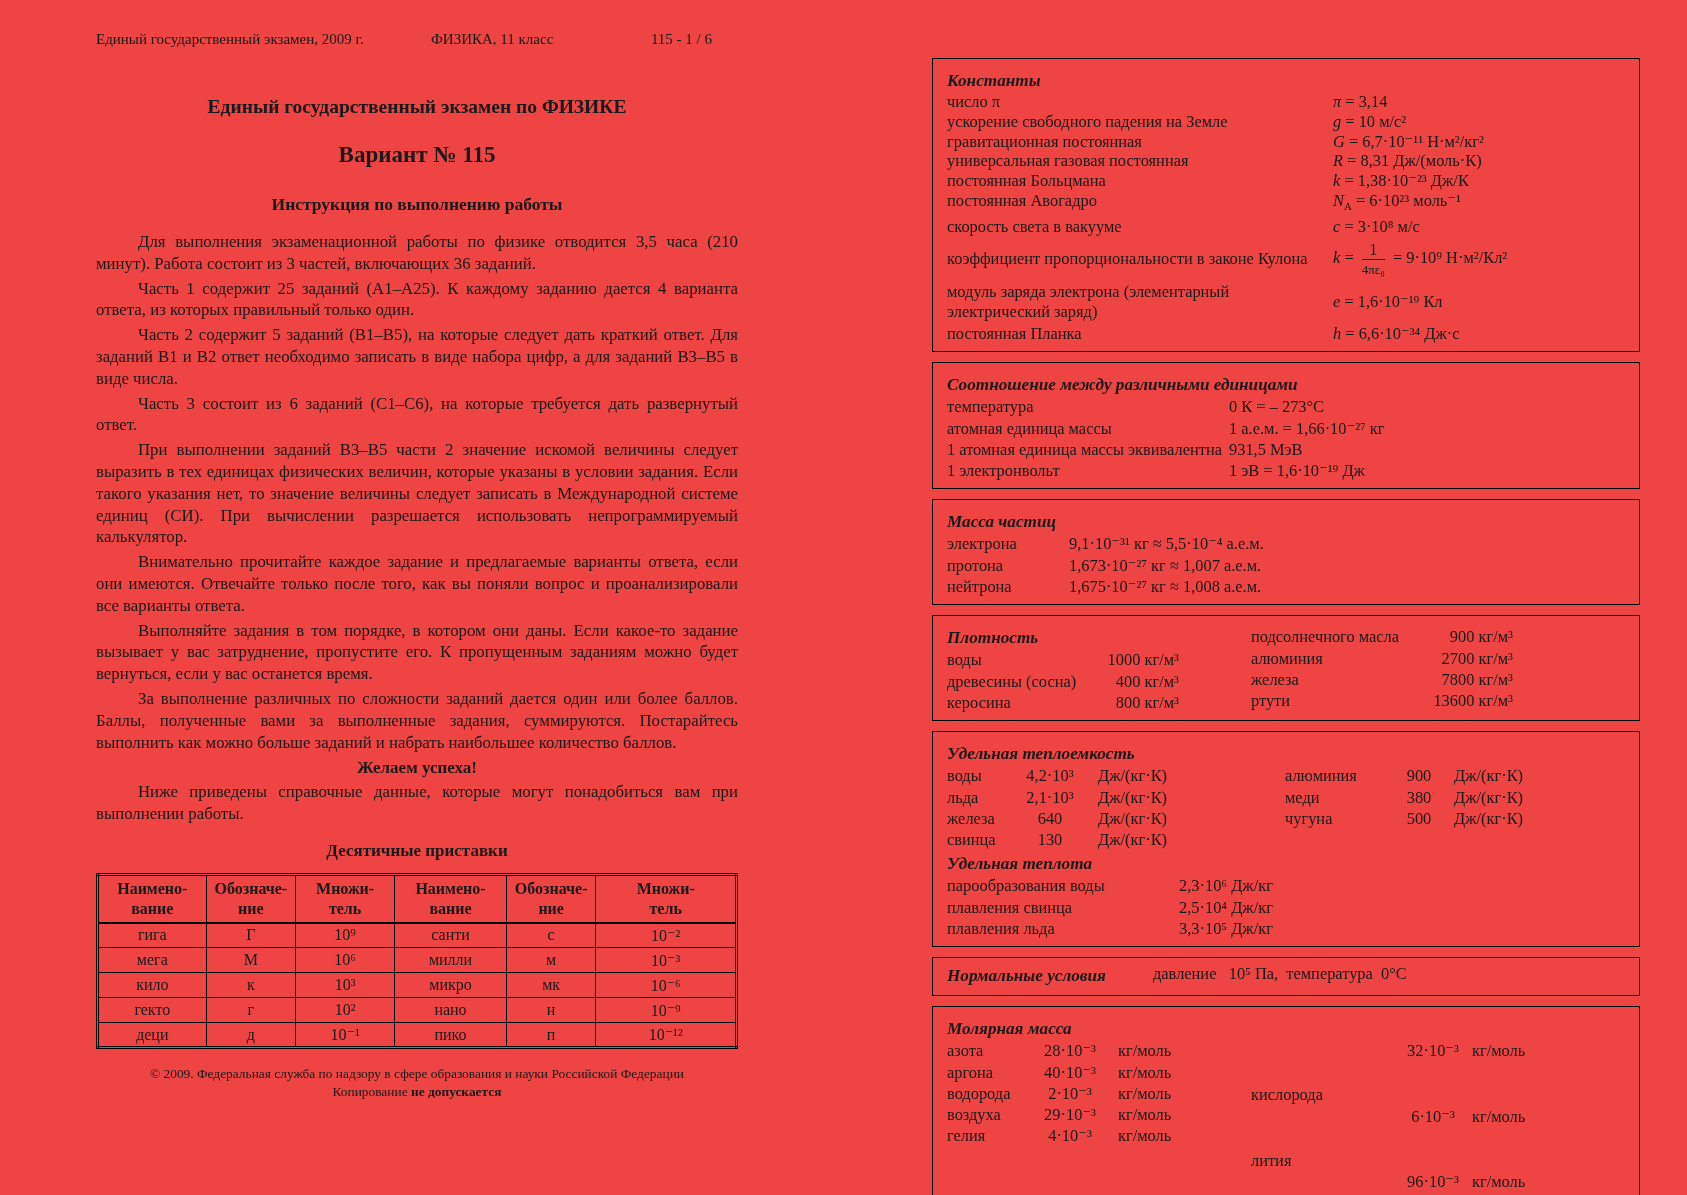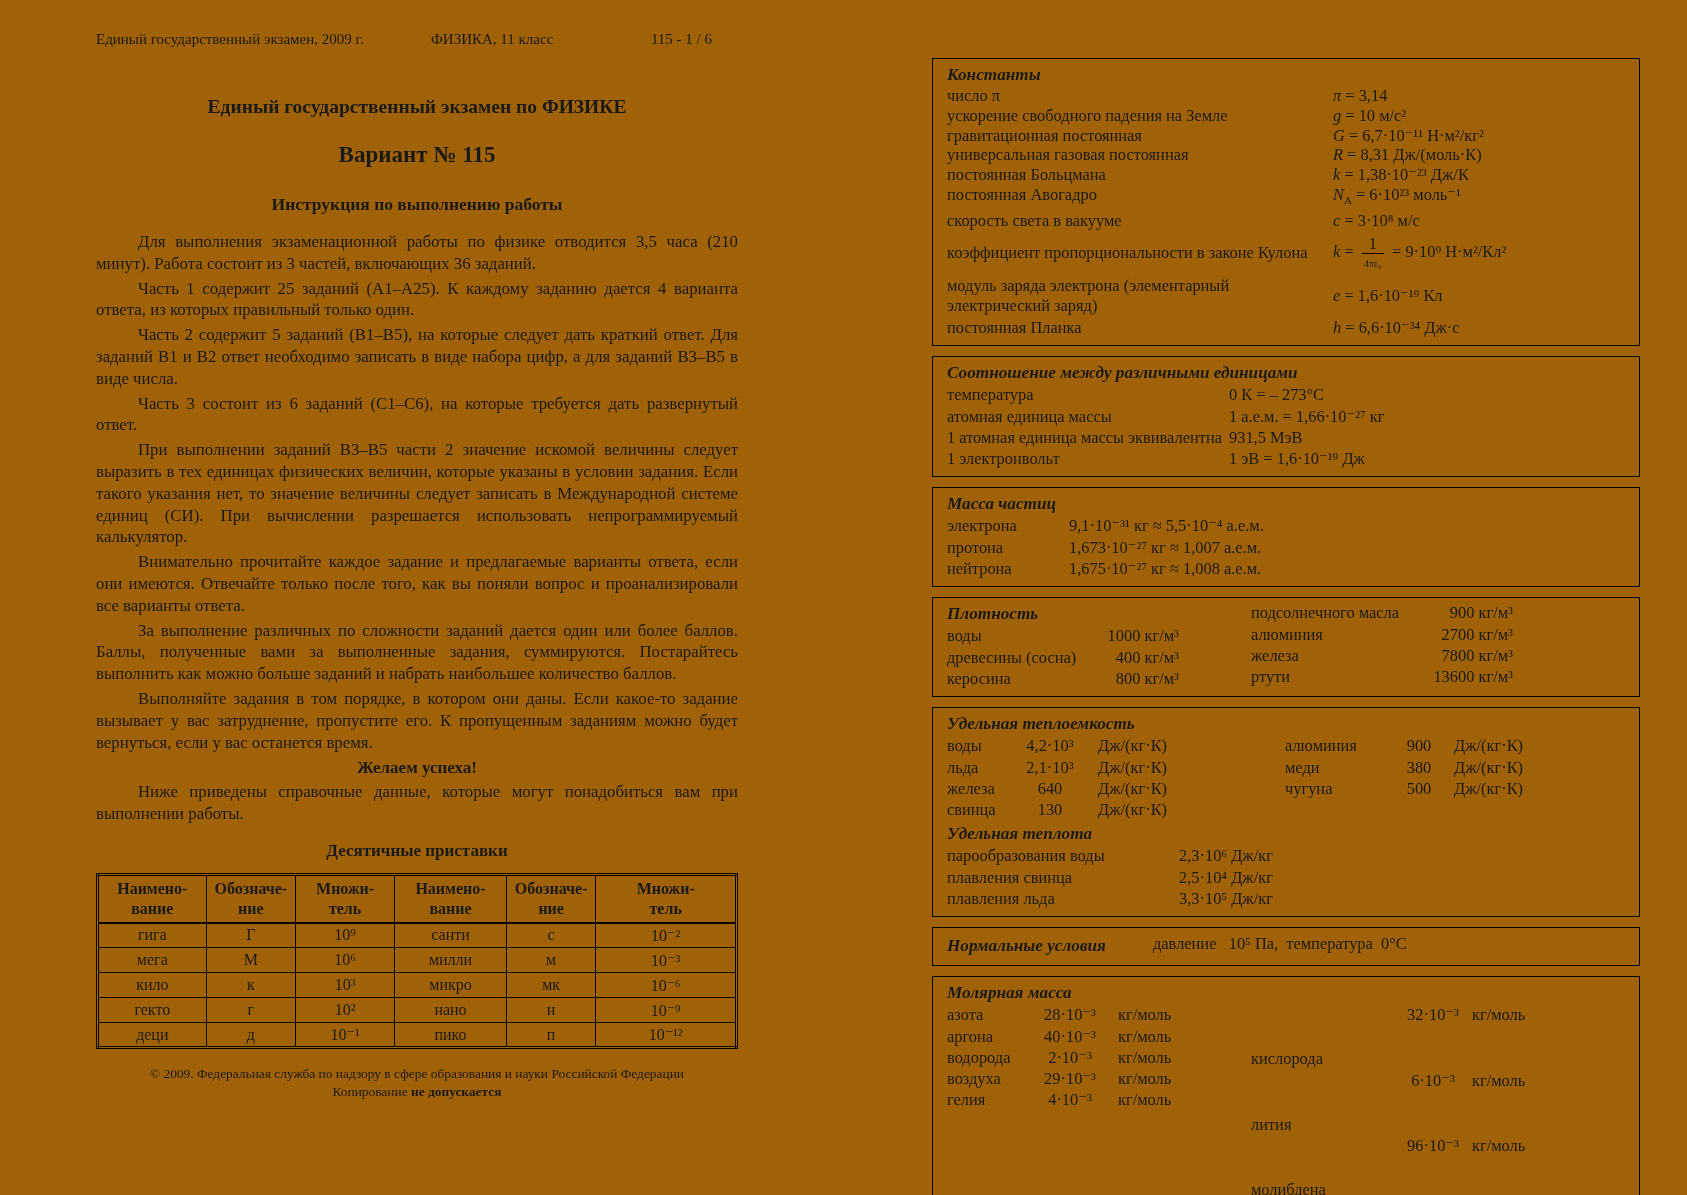--- a/index.html
+++ b/index.html
@@ -2,21 +2,21 @@
 <html><head>
 <meta charset="utf-8">
 <style>
   * { margin:0; padding:0; box-sizing:border-box; }
   html,body { width:1687px; height:1195px; }
   body {
     background:#fbfbfa;
     color:#1a1a1a;
     font-family:"Liberation Serif","DejaVu Serif",serif;
   }
-  .canvas { position:relative; width:1687px; height:1195px; overflow:hidden; background:#a16207; }
+  .canvas { position:relative; width:1687px; height:1195px; overflow:hidden; background:#ef4444; }
 
   
   .page-left { position:absolute; left:96px; top:30px; width:642px; }
   .lp-header { display:flex; font-size:15px; line-height:18px; }
   .lp-header .h-left { width:335px; }
   .lp-header .h-center { width:215px; }
   .lp-header .h-right { flex:1; text-align:right; padding-right:26px; }
   .lp-title { margin-top:48px; text-align:center; font-weight:bold; font-size:19.5px; }
   .lp-variant { margin-top:24px; text-align:center; font-weight:bold; font-size:23px; }
   .lp-instr { margin-top:26px; text-align:center; font-weight:bold; font-size:17.5px; }
@@ -28,30 +28,30 @@
   table.prefixes { margin-top:12px; width:100%; border-collapse:collapse; border:3px double #000; font-size:16px; }
   table.prefixes th {
     border:1.5px solid #000; border-bottom:2.5px solid #000;
     font-weight:bold; white-space:pre-line; padding:3px 2px; line-height:20px;
   }
   table.prefixes td { border:1.2px solid #000; border-left:1.5px solid #000; border-right:1.5px solid #000; text-align:center; height:25px; }
   .lp-footer { margin-top:16px; text-align:center; font-size:13.4px; line-height:18px; }
 
   
   .page-right { position:absolute; left:932px; top:58px; width:708px; font-size:16.4px; }
-  .box { border:1.7px solid #000; padding:4px 14px 7px 14px; margin-bottom:10px; background:transparent; }
+  .box { border:1.7px solid #000; padding:10px 14px 7px 14px; margin-bottom:10px; background:transparent; }
   .box-title { font-weight:bold; font-style:italic; font-size:17.2px; line-height:23px; }
   .kv { display:flex; line-height:19.8px; }
   .kv .lbl { flex:none; }
   .kv .val { flex:1; }
   .constants .kv .lbl { width:386px; }
   .kv.center { align-items:center; margin:3px 0; }
   .frac { display:inline-block; vertical-align:middle; text-align:center; margin:0 4px; }
   .frac .num { display:block; border-bottom:1.3px solid #000; padding:0 7px; line-height:19px; }
-  .frac .den { display:block; line-height:19px; font-size:10px; }
+  .frac .den { display:block; line-height:19px; font-size:13px; }
   .units .kv, .mass .kv, .latent-rows .kv { line-height:21.3px; }
   .units .kv .lbl { min-width:282px; padding-right:6px; }
   .mass .kv .lbl { width:122px; }
 
   .twocol { display:flex; }
   .drow { display:flex; line-height:21.3px; }
   .drow .lbl { flex:1; }
   .drow .v { text-align:right; }
   .density .dcol-left { width:232px;font-family:Liberation Serif, serif; }
   .density .dcol-right { width:262px; margin-left:72px; }
@@ -99,22 +99,22 @@
     <div class="lp-variant">Вариант № 115</div>
     <div class="lp-instr">Инструкция по выполнению работы</div>
 
     <div class="lp-body">
       <p>Для выполнения экзаменационной работы по физике отводится 3,5 часа (210 минут). Работа состоит из 3 частей, включающих 36 заданий.</p>
       <p>Часть 1 содержит 25 заданий (А1–А25). К каждому заданию дается 4 варианта ответа, из которых правильный только один.</p>
       <p>Часть 2 содержит 5 заданий (В1–В5), на которые следует дать краткий ответ. Для заданий В1 и В2 ответ необходимо записать в виде набора цифр, а для заданий В3–В5 в виде числа.</p>
       <p>Часть 3 состоит из 6 заданий (С1–С6), на которые требуется дать развернутый ответ.</p>
       <p>При выполнении заданий В3–В5 части 2 значение искомой величины следует выразить в тех единицах физических величин, которые указаны в условии задания. Если такого указания нет, то значение величины следует записать в Международной системе единиц (СИ). При вычислении разрешается использовать непрограммируемый калькулятор.</p>
       <p>Внимательно прочитайте каждое задание и предлагаемые варианты ответа, если они имеются. Отвечайте только после того, как вы поняли вопрос и проанализировали все варианты ответа.</p>
+      <p>Выполняйте задания в том порядке, в котором они даны. Если какое-то задание вызывает у вас затруднение, пропустите его. К пропущенным заданиям можно будет вернуться, если у вас останется время.</p>
       <p>За выполнение различных по сложности заданий дается один или более баллов. Баллы, полученные вами за выполненные задания, суммируются. Постарайтесь выполнить как можно больше заданий и набрать наибольшее количество баллов.</p>
-      <p>Выполняйте задания в том порядке, в котором они даны. Если какое-то задание вызывает у вас затруднение, пропустите его. К пропущенным заданиям можно будет вернуться, если у вас останется время.</p>
       <div class="lp-wish">Желаем успеха!</div>
       <p class="lp-note">Ниже приведены справочные данные, которые могут понадобиться вам при выполнении работы.</p>
     </div>
 
     <div class="prefix-title">Десятичные приставки</div>
 
     <table class="prefixes">
       <thead>
         <tr>
           <th style="width:17%">Наимено-

